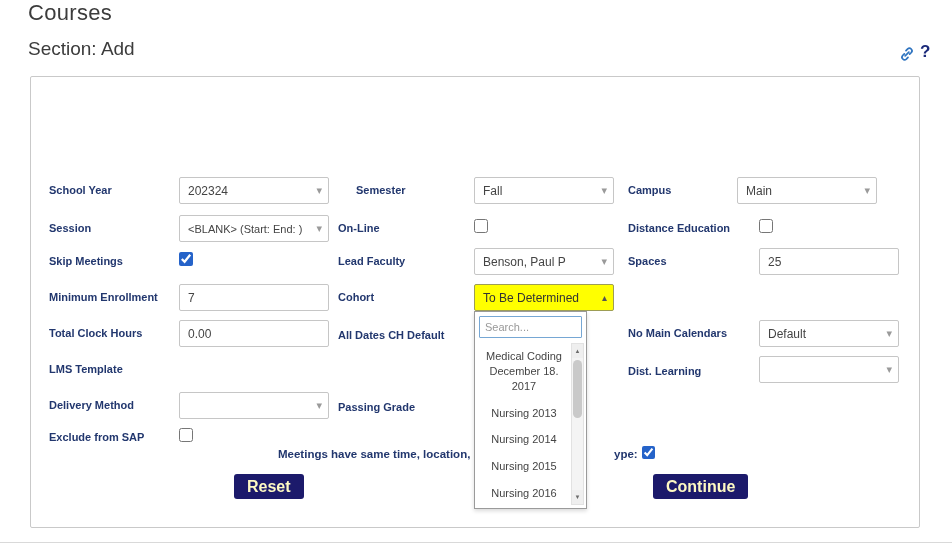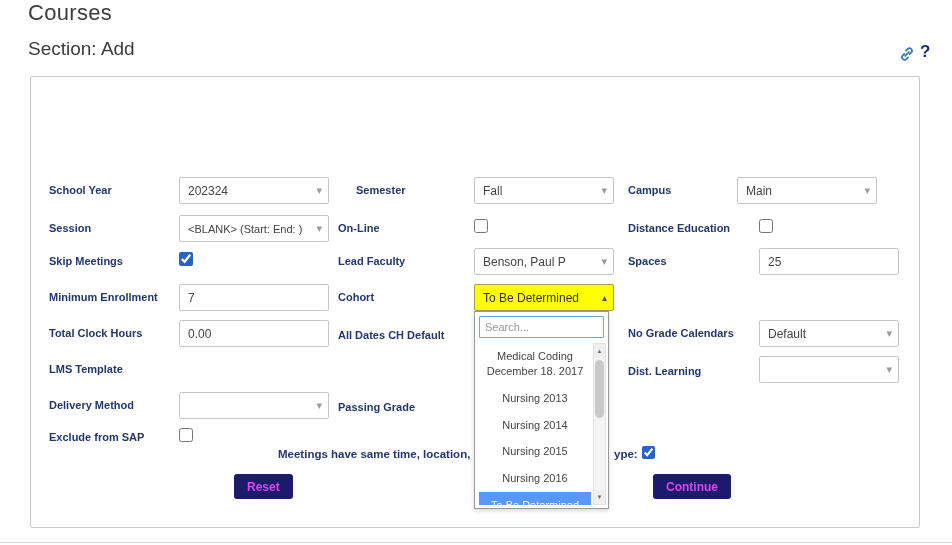--- a/index.html
+++ b/index.html
@@ -51,38 +51,38 @@
     background:#418a26; border:1px solid #356f1e; border-radius:3px;
     color:#fff; font-weight:bold; font-size:11px; line-height:1.3; cursor:pointer;
     font-family:"Liberation Sans", sans-serif; padding:2px 8px;
   }
   .plus-icon {
     display:inline-block; width:12px; height:12px; border-radius:50%;
     background:#fff; color:#418a26; font-size:11px; font-weight:bold;
     line-height:12px; text-align:center; margin-right:3px; vertical-align:-2px;
   }
   .btn-navy {
-    position:absolute; height:25px; background:#1c1a6b; color:#d946ef; border:none;
-    border-radius:3px; font-weight:bold; font-size:12px; padding:0 13px; cursor:pointer;
+    position:absolute; height:25px; background:#1c1a6b; color:#fef9c3; border:none;
+    border-radius:3px; font-weight:bold; font-size:16px; padding:0 13px; cursor:pointer;
     font-family:"Liberation Sans", sans-serif;
   }
   .meet-note { position:absolute; font-size:11.5px; font-weight:bold; color:#22376e; white-space:nowrap; }
 
   .cohort-control {
     position:absolute; left:443px; top:207px; width:140px; height:27px;
     background:#ffff00; border:1px solid #9d9d55; border-radius:2px;
     font-size:12px; color:#333; display:flex; align-items:center;
     padding:0 18px 0 8px; cursor:pointer; z-index:21; white-space:nowrap; overflow:hidden;
   }
   .cohort-control .caret-up {
     position:absolute; right:6px; top:50%; transform:translateY(-50%);
     color:#555; font-size:10px; line-height:1;
   }
   .dd-panel {
-    position:absolute; left:443px; top:234px; width:135px; height:198px;
+    position:absolute; left:443px; top:234px; width:113px; height:198px;
     background:#fff; border:1px solid #9a9a9a; z-index:20;
     box-shadow:0 2px 4px rgba(0,0,0,.15);
   }
   .dd-search {
     position:absolute; left:4px; top:4px; width:calc(100% - 8px); height:22px;
     border:1px solid #76a7d4; border-radius:1px; font-size:11px; color:#555;
     padding:0 5px; font-family:"Liberation Sans", sans-serif;
   }
   .dd-search::placeholder { color:#999; }
   .dd-list {
@@ -160,21 +160,21 @@
   <div class="label" style="left:597px;top:178px">Spaces</div>
   <input class="tinput" style="left: 728px; top: 171px; width: 140px;" value="25">
 
   <div class="label" style="left:18px;top:214px">Minimum Enrollment</div>
   <input class="tinput" style="left: 148px; top: 207px; width: 150px;" value="7">
   <div class="label" style="left:307px;top:214px">Cohort</div>
 
   <div class="label" style="left:18px;top:250px">Total Clock Hours</div>
   <input class="tinput" style="left: 148px; top: 243px; width: 150px;" value="0.00">
   <div class="label" style="left:307px;top:252px">All Dates CH Default</div>
-  <div class="label" style="left:597px;top:250px">No Grade Calendars</div>
+  <div class="label" style="left:597px;top:250px">No Main Calendars</div>
   <div class="select" style="left:728px;top:243px;width:140px">
     <span>Default</span>
     <span class="caret">▾</span>
   </div>
 
   <div class="label" style="left:18px;top:286px">LMS Template</div>
   <div class="label" style="left:597px;top:288px">Dist. Learning</div>
   <div class="select" style="left:728px;top:279px;width:140px">
     <span></span>
     <span class="caret">▾</span>

